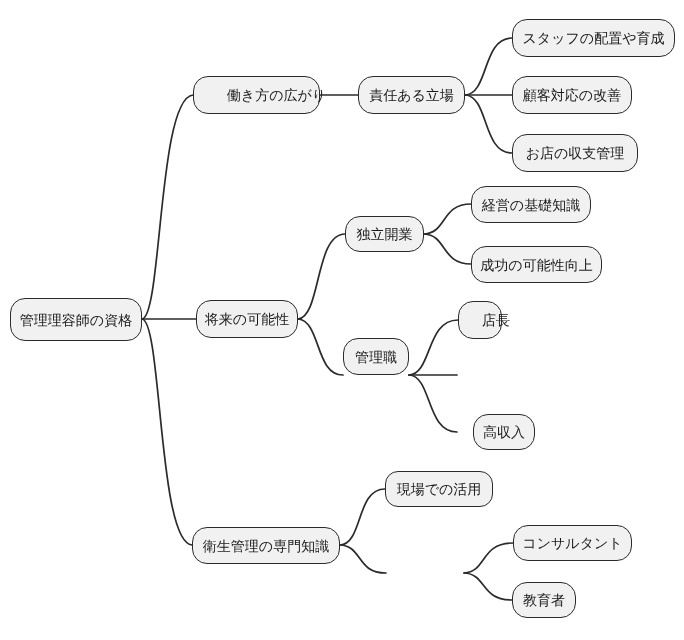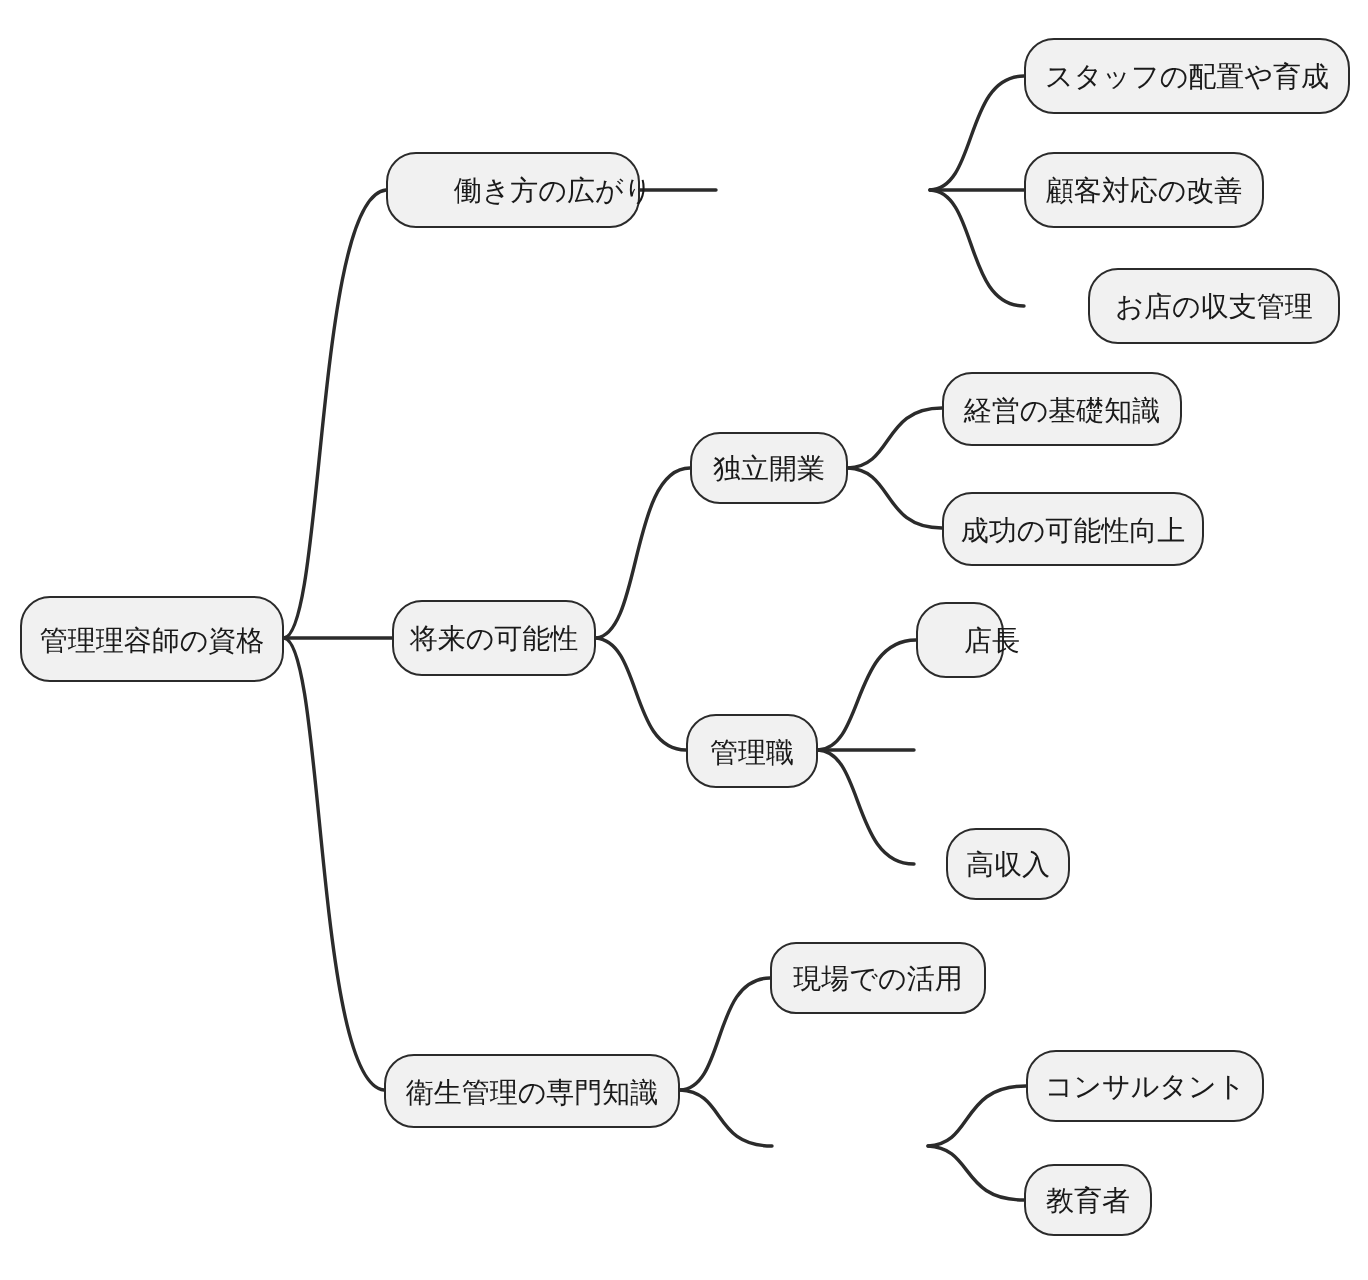--- a/index.html
+++ b/index.html
@@ -60,36 +60,37 @@
     <path class="edge" d="M 340 545 C 363 544 356 489 385 489"></path>
     <path class="edge" d="M 340 545 C 363 546 356 573 386 573"></path>
     <path class="edge" d="M 464 573 C 487 572 480 543 513 543"></path>
     <path class="edge" d="M 464 573 C 487 574 480 600 512 600"></path>
   </svg>
 
   <div class="node" style="left:10px; top:298px; width:132px; height:43px;">管理理容師の資格</div>
 
   <div class="node" style="left:193px; top:76px; width:127px; height:38px;padding-left:40px;">働き方の広がり</div>
 
+  <div class="node" style="left:358px; top:76px; width:107px; height:38px;">責任ある立場</div>
 
   <div class="node" style="left:512px; top:19px; width:163px; height:38px;">スタッフの配置や育成</div>
 
   <div class="node" style="left:512px; top:76px; width:120px; height:38px;">顧客対応の改善</div>
 
-  <div class="node" style="left:512px; top:134px; width:126px; height:38px;margin-left:32px;">お店の収支管理</div>
+  <div class="node" style="left:512px; top:134px; width:126px; height:38px;">お店の収支管理</div>
 
   <div class="node" style="left:196px; top:300px; width:102px; height:38px;">将来の可能性</div>
 
   <div class="node" style="left:345px; top:216px; width:79px; height:36px;">独立開業</div>
 
   <div class="node" style="left:471px; top:186px; width:120px; height:37px;">経営の基礎知識</div>
 
   <div class="node" style="left:471px; top:246px; width:131px; height:37px;">成功の可能性向上</div>
 
-  <div class="node" style="left:343px; top:357px; width:66px; height:37px;">管理職</div>
+  <div class="node" style="left:343px; top:338px; width:66px; height:37px;">管理職</div>
 
   <div class="node" style="left:458px; top:301px; width:44px; height:38px;padding-left:32px;">店長</div>
 
 
   <div class="node" style="left:457px; top:414px; width:62px; height:36px;margin-left:16px;">高収入</div>
 
   <div class="node" style="left:192px; top:527px; width:148px; height:37px;">衛生管理の専門知識</div>
 
   <div class="node" style="left:385px; top:471px; width:108px; height:36px;border-radius:13px;">現場での活用</div>
 

